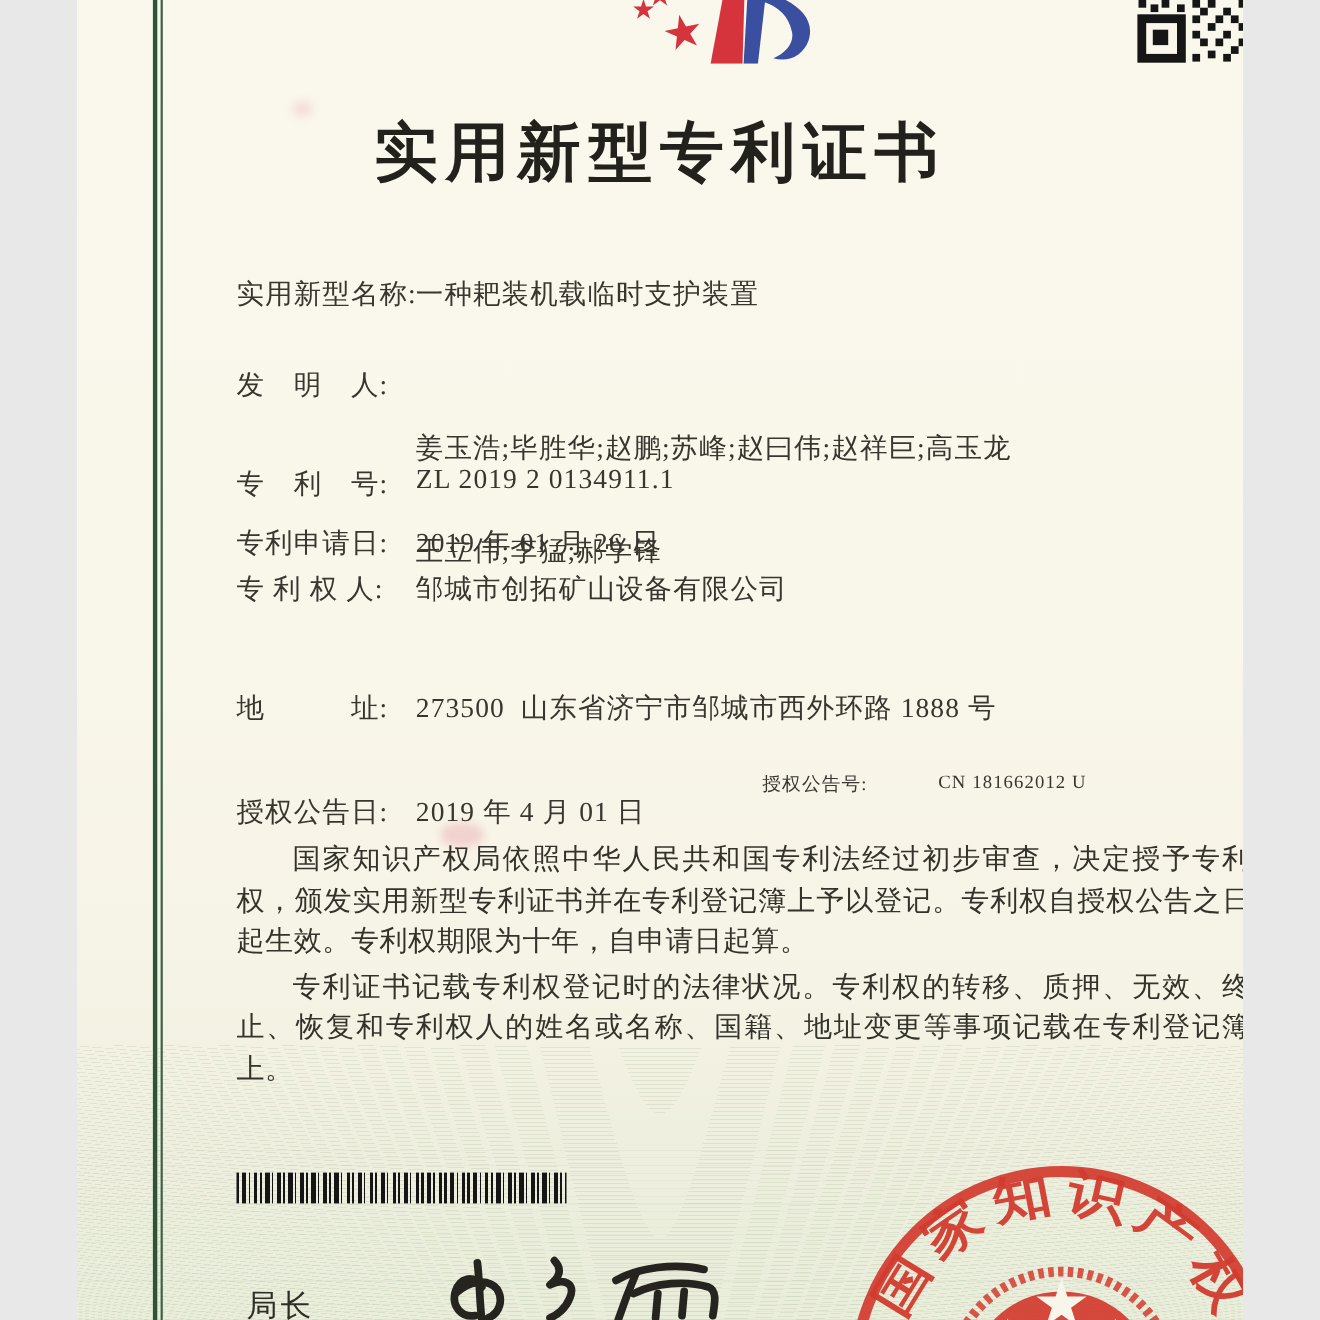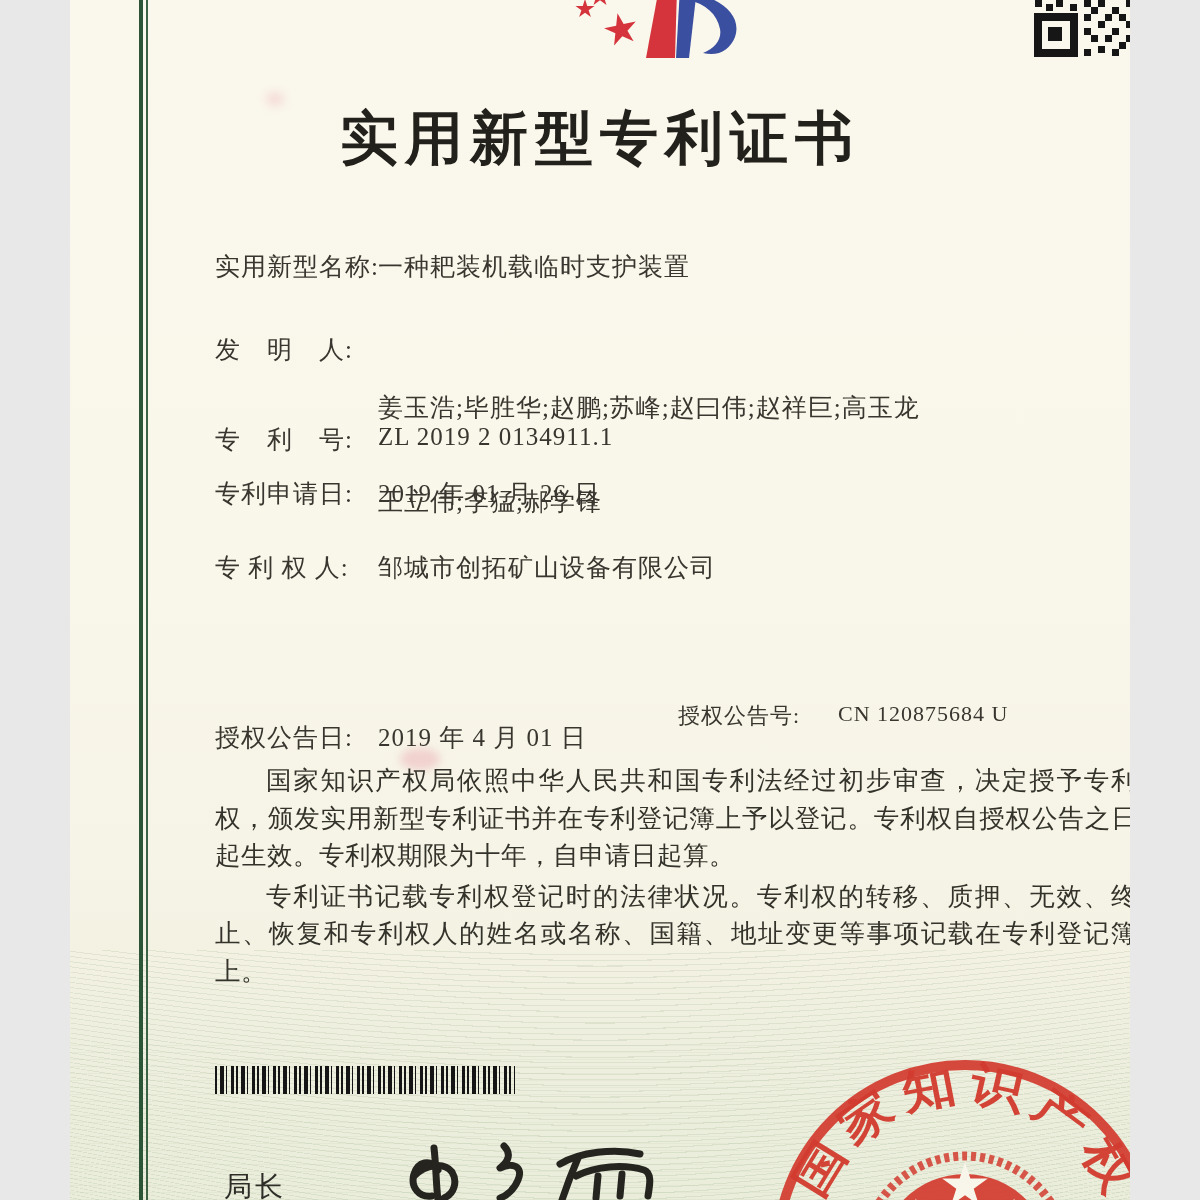--- a/index.html
+++ b/index.html
@@ -30,24 +30,24 @@
     font-size:58px;font-weight:700;letter-spacing:7px;color:#22211c;
   }
   .row{position:absolute;left:145px;font-size:25px;letter-spacing:1px;display:flex;color:#38362f;}
   .lbl{display:inline-block;width:163px;flex:0 0 163px;white-space:pre;}
   .val{white-space:pre;}
   .row-name{top:250px;}
   .row-inventor{top:333px;}
   .row-inventor .val div{line-height:38px;}
   .row-patentno{top:411px;margin-top:12px;}
   .row-filing{top:477px;}
-  .row-patentee{top:551px;justify-content:center;}
+  .row-patentee{top:519px;justify-content:center;}
   .row-address{top:627px;}
   .row-grant{top:721px;}
-  .grant2{position:absolute;left:608px;top:701px;font-size:22px;letter-spacing:1px;display:flex;color:#38362f;}
+  .grant2{position:absolute;left:623px;top:701px;font-size:17px;letter-spacing:1px;display:flex;color:#38362f;}
   .grant2 .lbl{width:160px;flex:0 0 160px;}
   .paras{
     position:absolute;left:145px;top:762px;width:922px;
     font-size:25.5px;line-height:37.5px;color:#34332b;letter-spacing:.5px;text-align:justify;
   }
   .paras p{margin:0 0 3px 0;text-indent:2em;}
   .barcode{
     position:absolute;left:145px;top:1066px;width:300px;height:28px;
     background:repeating-linear-gradient(90deg,
       #151515 0 2px,rgba(0,0,0,0) 2px 5px,
@@ -158,29 +158,33 @@
   <div class="row row-filing">
     <span class="lbl">专利申请日:</span>
     <span class="val">2019 年 01 月 26 日</span>
   </div>
 
   <div class="row row-patentee">
     <span class="lbl">专 利 权 人:</span>
     <span class="val">邹城市创拓矿山设备有限公司</span>
   </div>
 
+  <div class="row row-address">
+    <span class="lbl">地　　　址:</span>
+    <span class="val">273500  山东省济宁市邹城市西外环路 1888 号</span>
+  </div>
 
   <div class="row row-grant">
     <span class="lbl">授权公告日:</span>
     <span class="val">2019 年 4 月 01 日</span>
   </div>
 
   <div class="grant2">
     <span class="lbl">授权公告号:</span>
-    <span class="val">CN 120875684 U</span>
+    <span class="val">CN 181662012 U</span>
   </div>
 
   <div class="paras">
     <p>国家知识产权局依照中华人民共和国专利法经过初步审查，决定授予专利权，颁发实用新型专利证书并在专利登记簿上予以登记。专利权自授权公告之日起生效。专利权期限为十年，自申请日起算。</p>
     <p>专利证书记载专利权登记时的法律状况。专利权的转移、质押、无效、终止、恢复和专利权人的姓名或名称、国籍、地址变更等事项记载在专利登记簿上。</p>
   </div>
 
   <div class="barcode"></div>
 
   <div class="director">局长</div>

